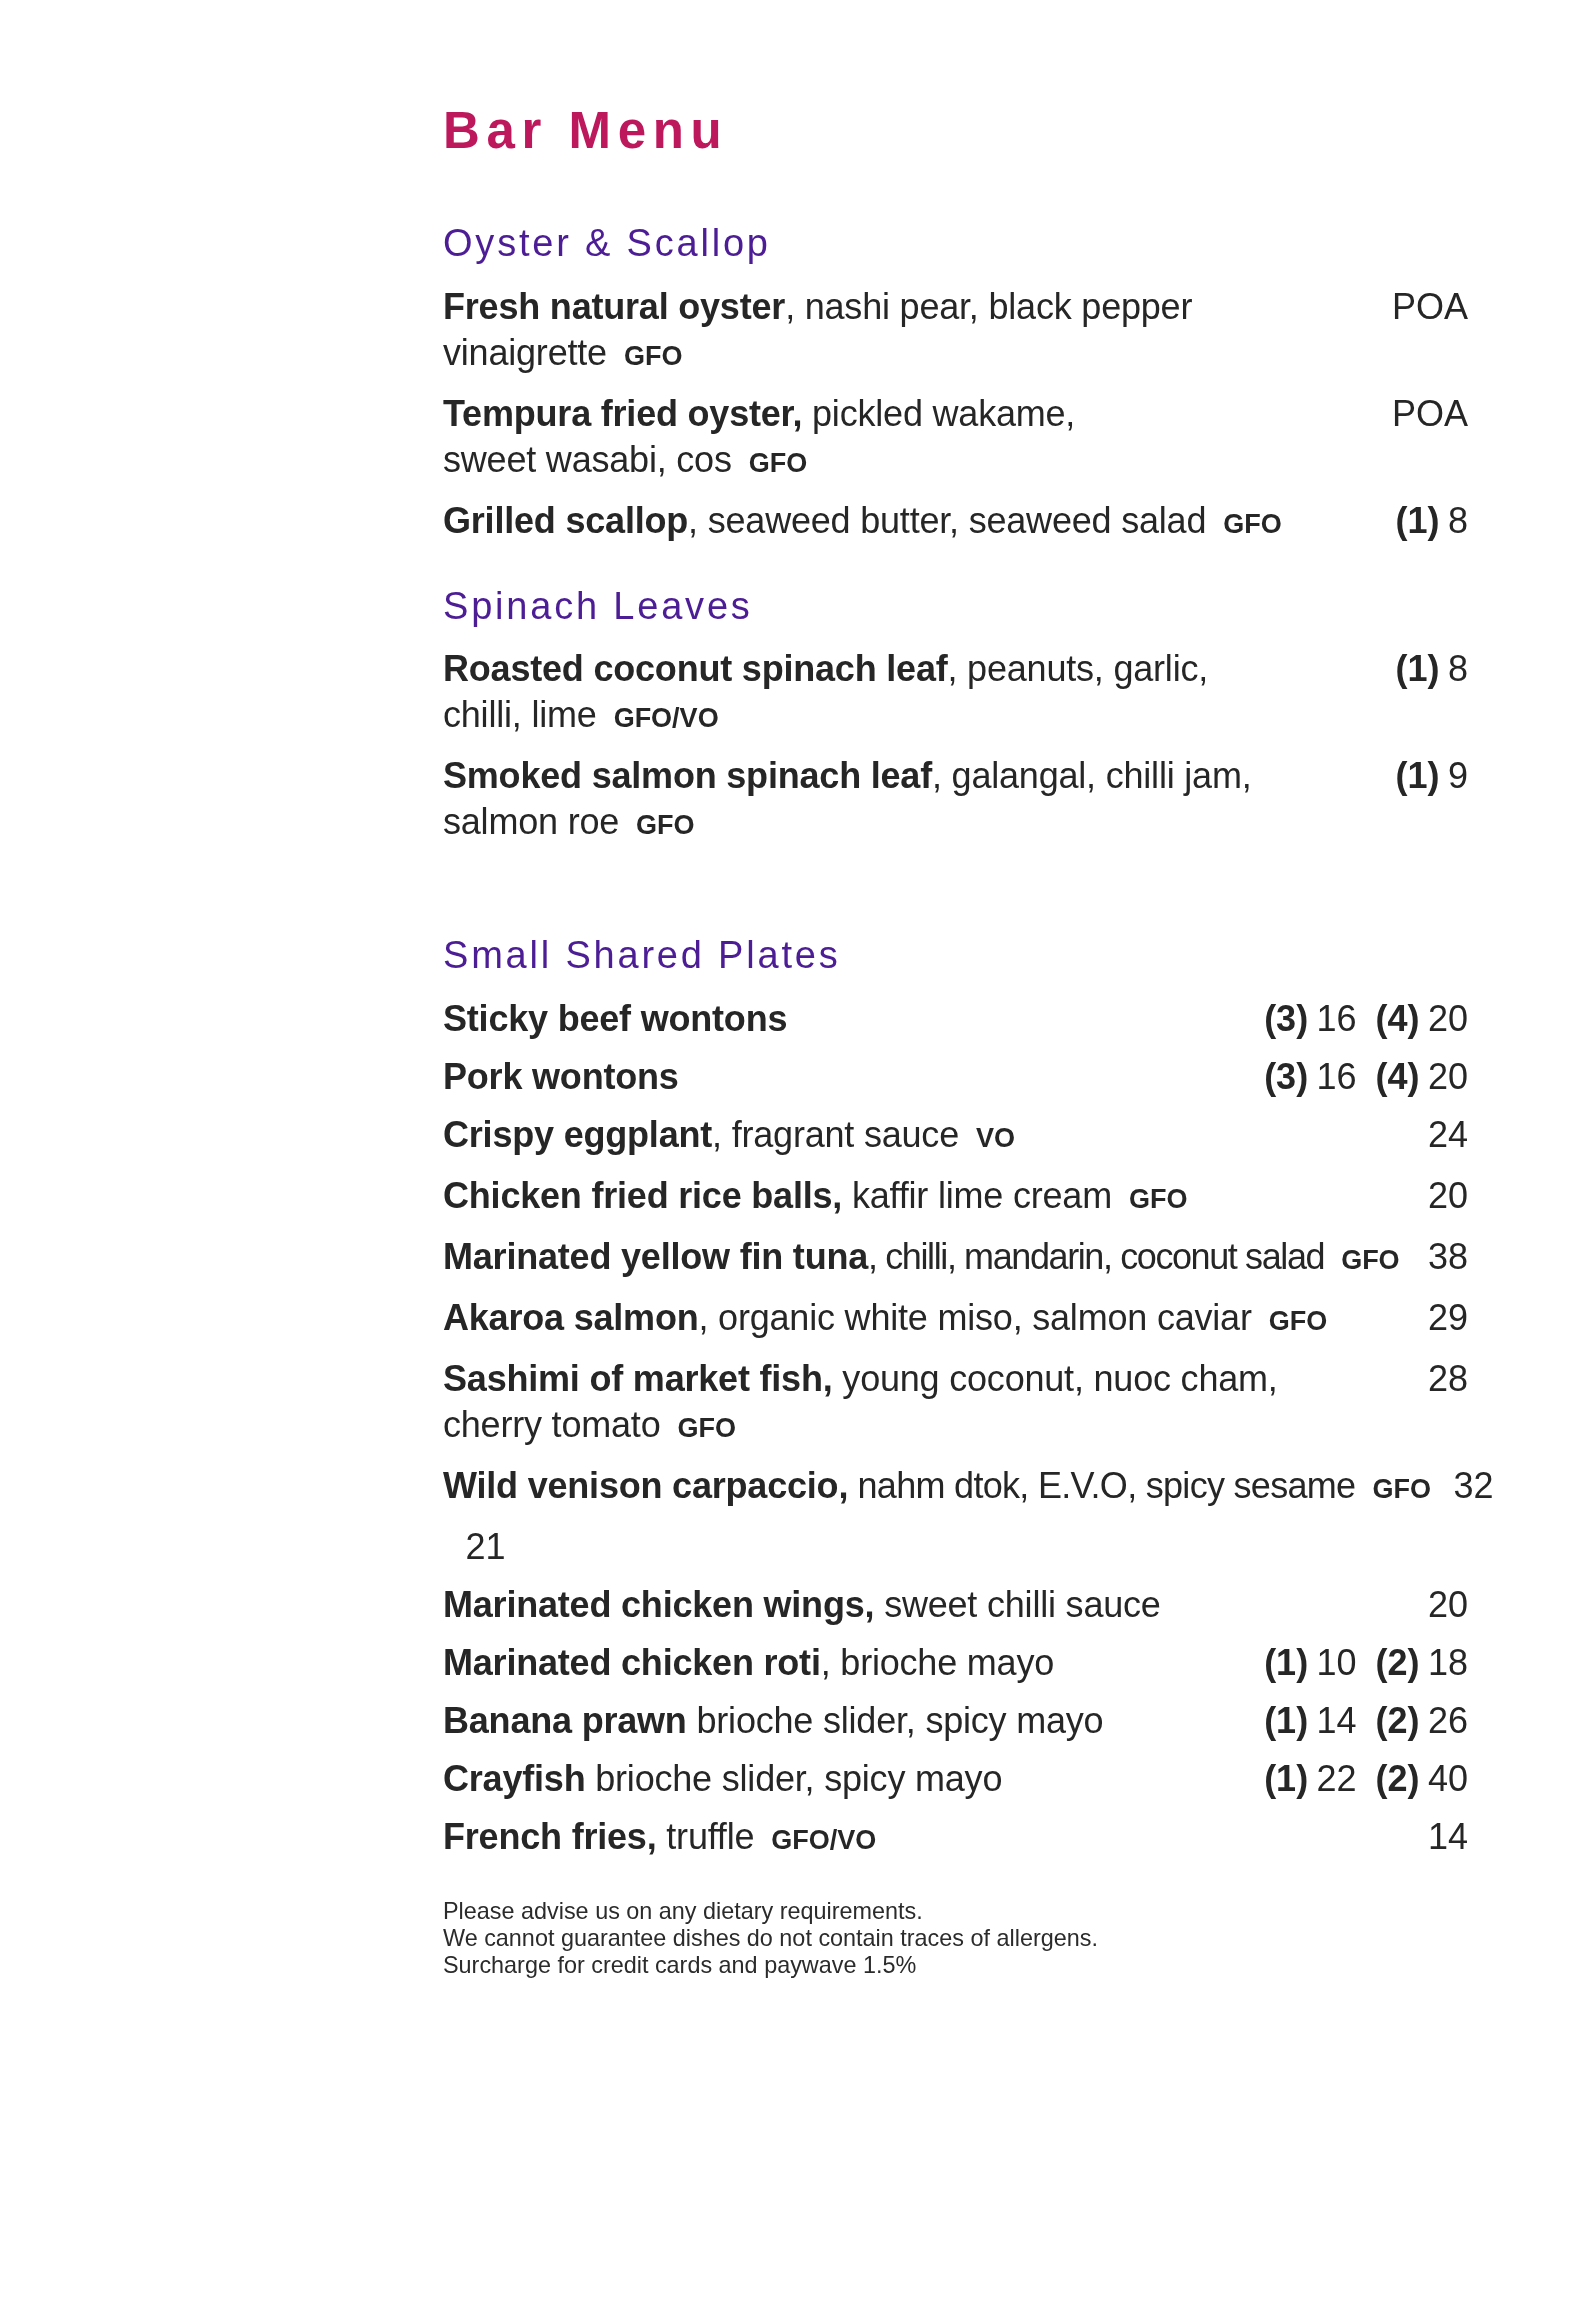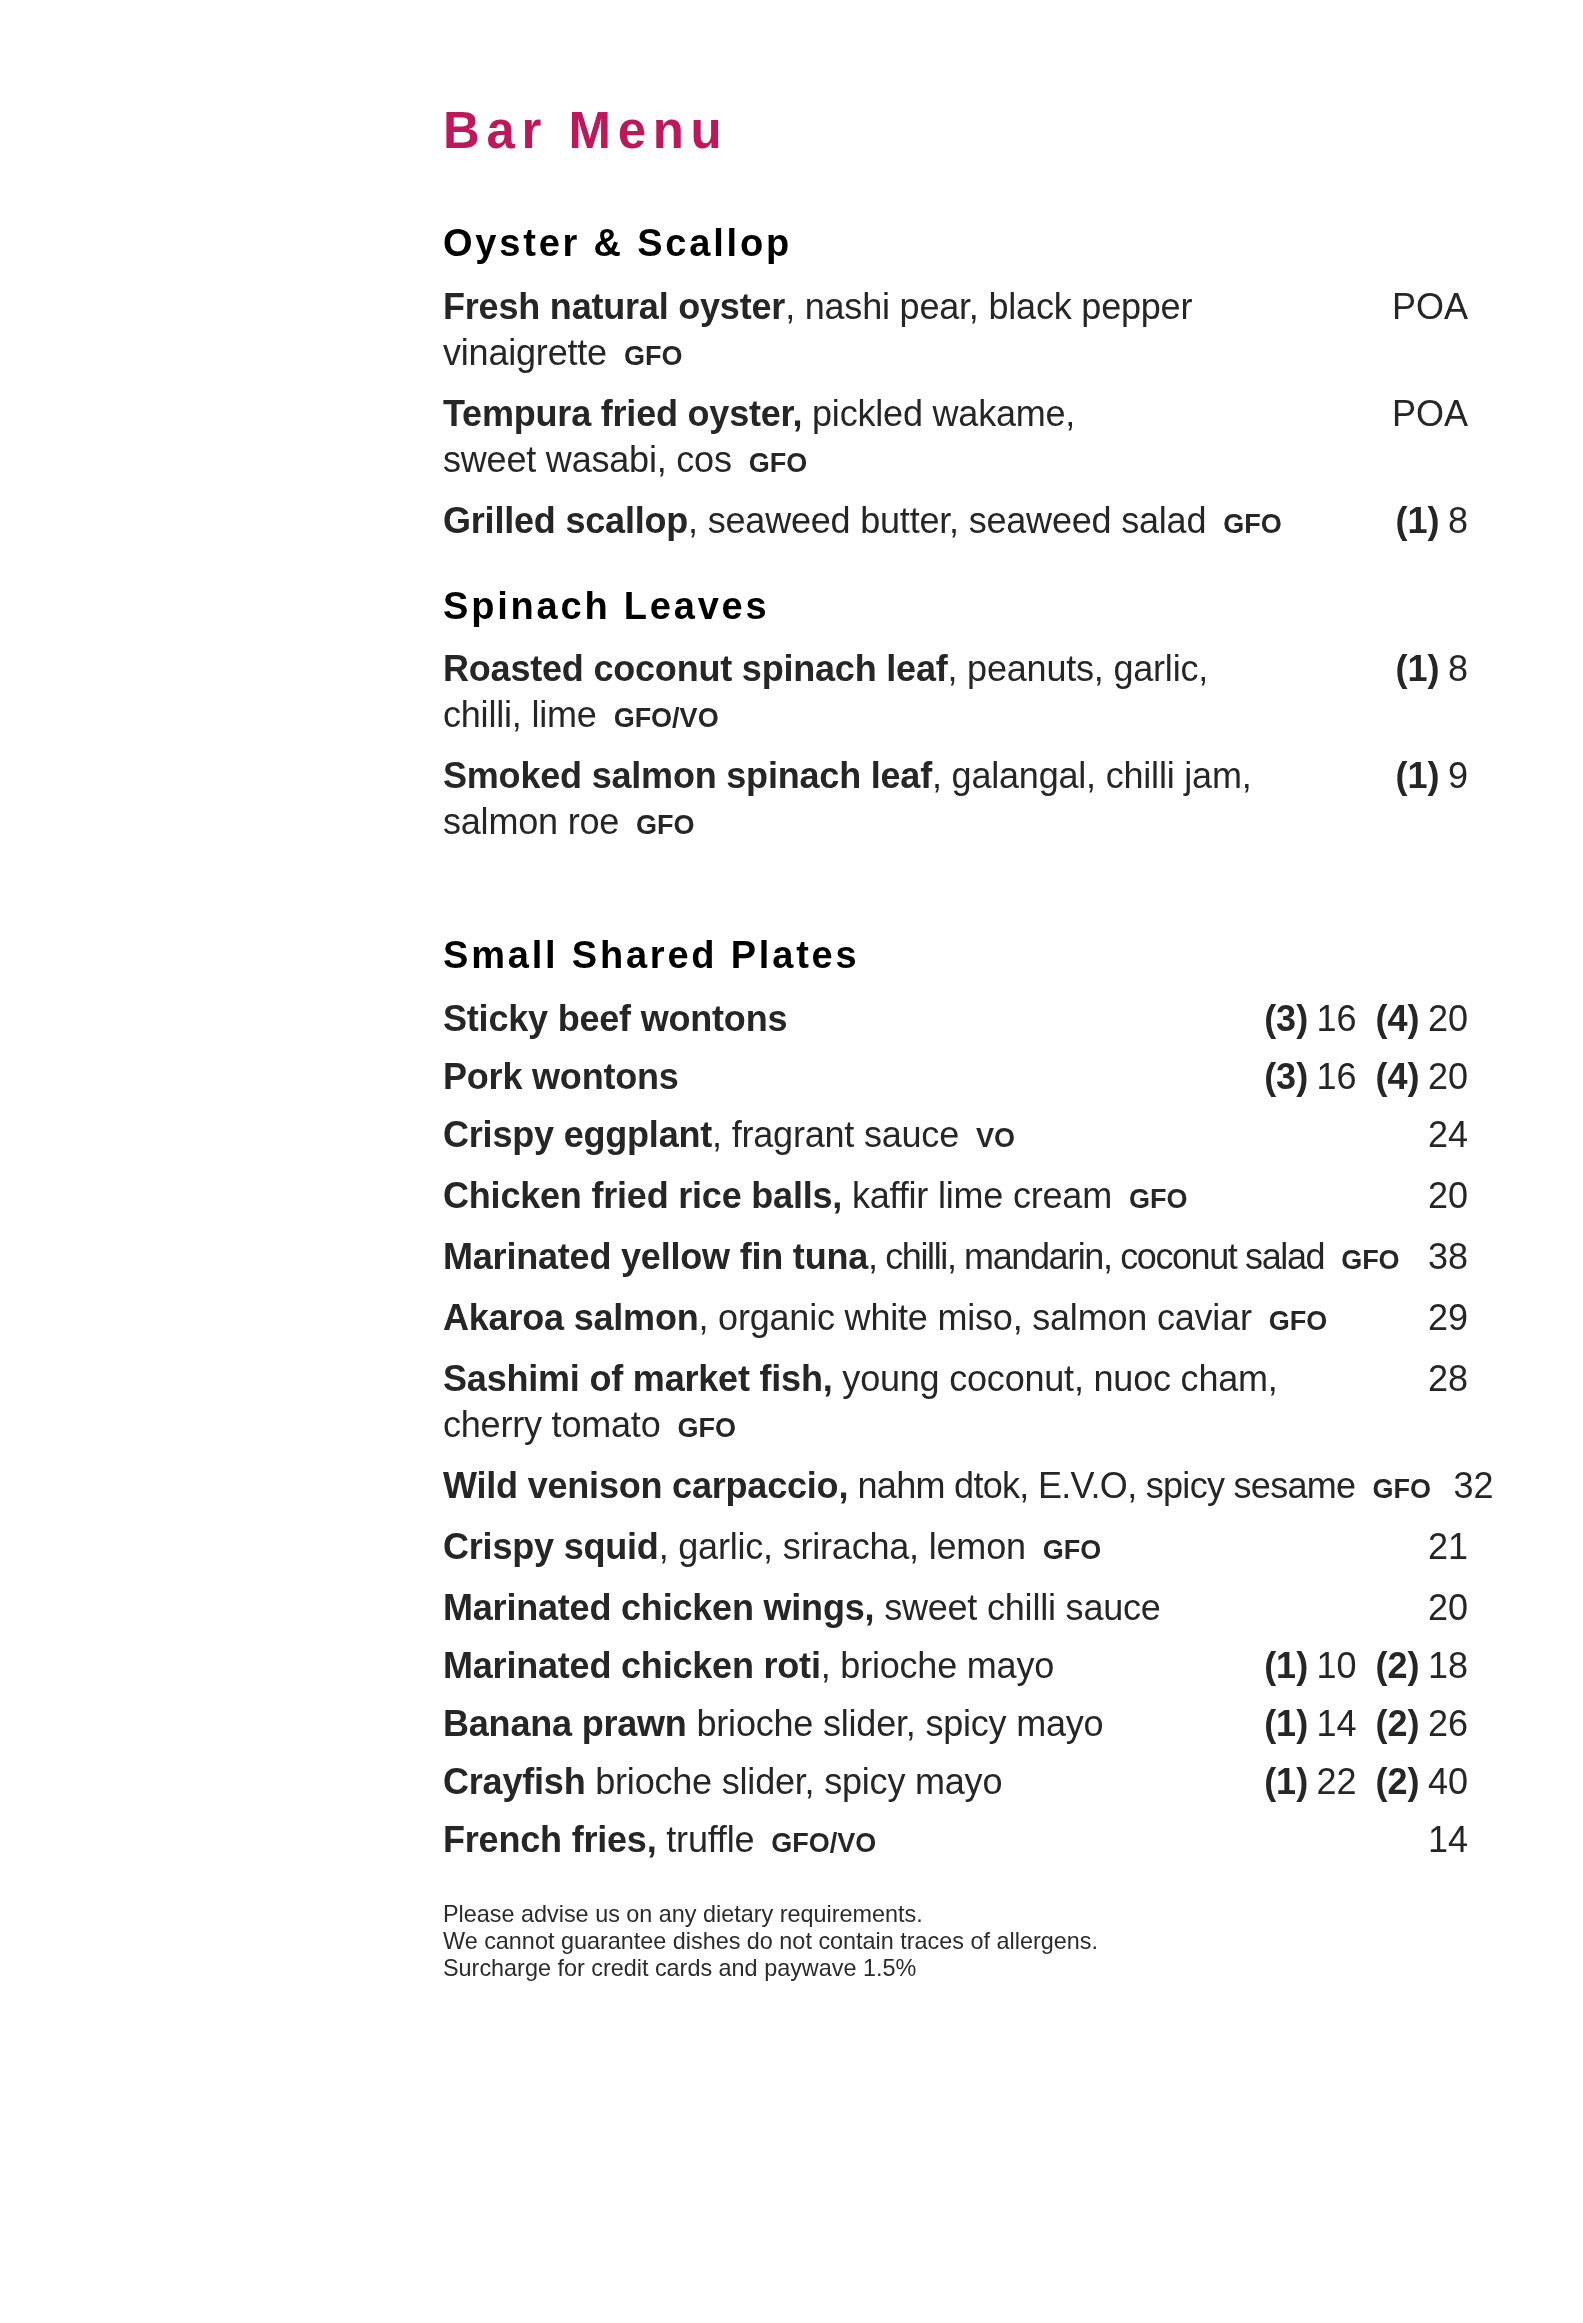--- a/index.html
+++ b/index.html
@@ -16,24 +16,24 @@
   .title {
     font-size: 51px;
     font-weight: 700;
     letter-spacing: 6.6px;
     line-height: 52px;
     color: #be185d;
     margin-bottom: 66px;
   }
   .section-title {
     font-size: 38px;
-    font-weight: 700;
+    font-weight: 400;
     letter-spacing: 2.8px;
     line-height: 41px;
-    color: #000000;
+    color: #4c1d95;
     margin-bottom: 19.7px;
   }
   .section { margin: 0; }
   .section.gap-small { margin-top: 39px; }
   .section.gap-large { margin-top: 87px; }
   .item {
     display: flex;
     justify-content: space-between;
     align-items: flex-start;
     margin-bottom: 12px;
@@ -160,21 +160,20 @@
     </div>
     <div class="price"><span class="amt">28</span></div>
   </div>
 
   <div class="item">
     <div class="itext nowrap"><span class="b">Wild venison carpaccio,</span><span class="tight2"> nahm dtok, E.V.O, spicy sesame</span><span class="tag">GFO</span></div>
     <div class="price"><span class="amt">32</span></div>
   </div>
 
   <div class="item">
-    <div class="itext"><span class="b">Crispy squid</span><span>, garlic, sriracha, lemon</span><span class="tag">GFO</span></div>
     <div class="price"><span class="amt">21</span></div>
   </div>
 
   <div class="item">
     <div class="itext"><span class="b">Marinated chicken wings,</span><span> sweet chilli sauce</span></div>
     <div class="price"><span class="amt">20</span></div>
   </div>
 
   <div class="item">
     <div class="itext"><span class="b">Marinated chicken roti</span><span>, brioche mayo</span></div>

